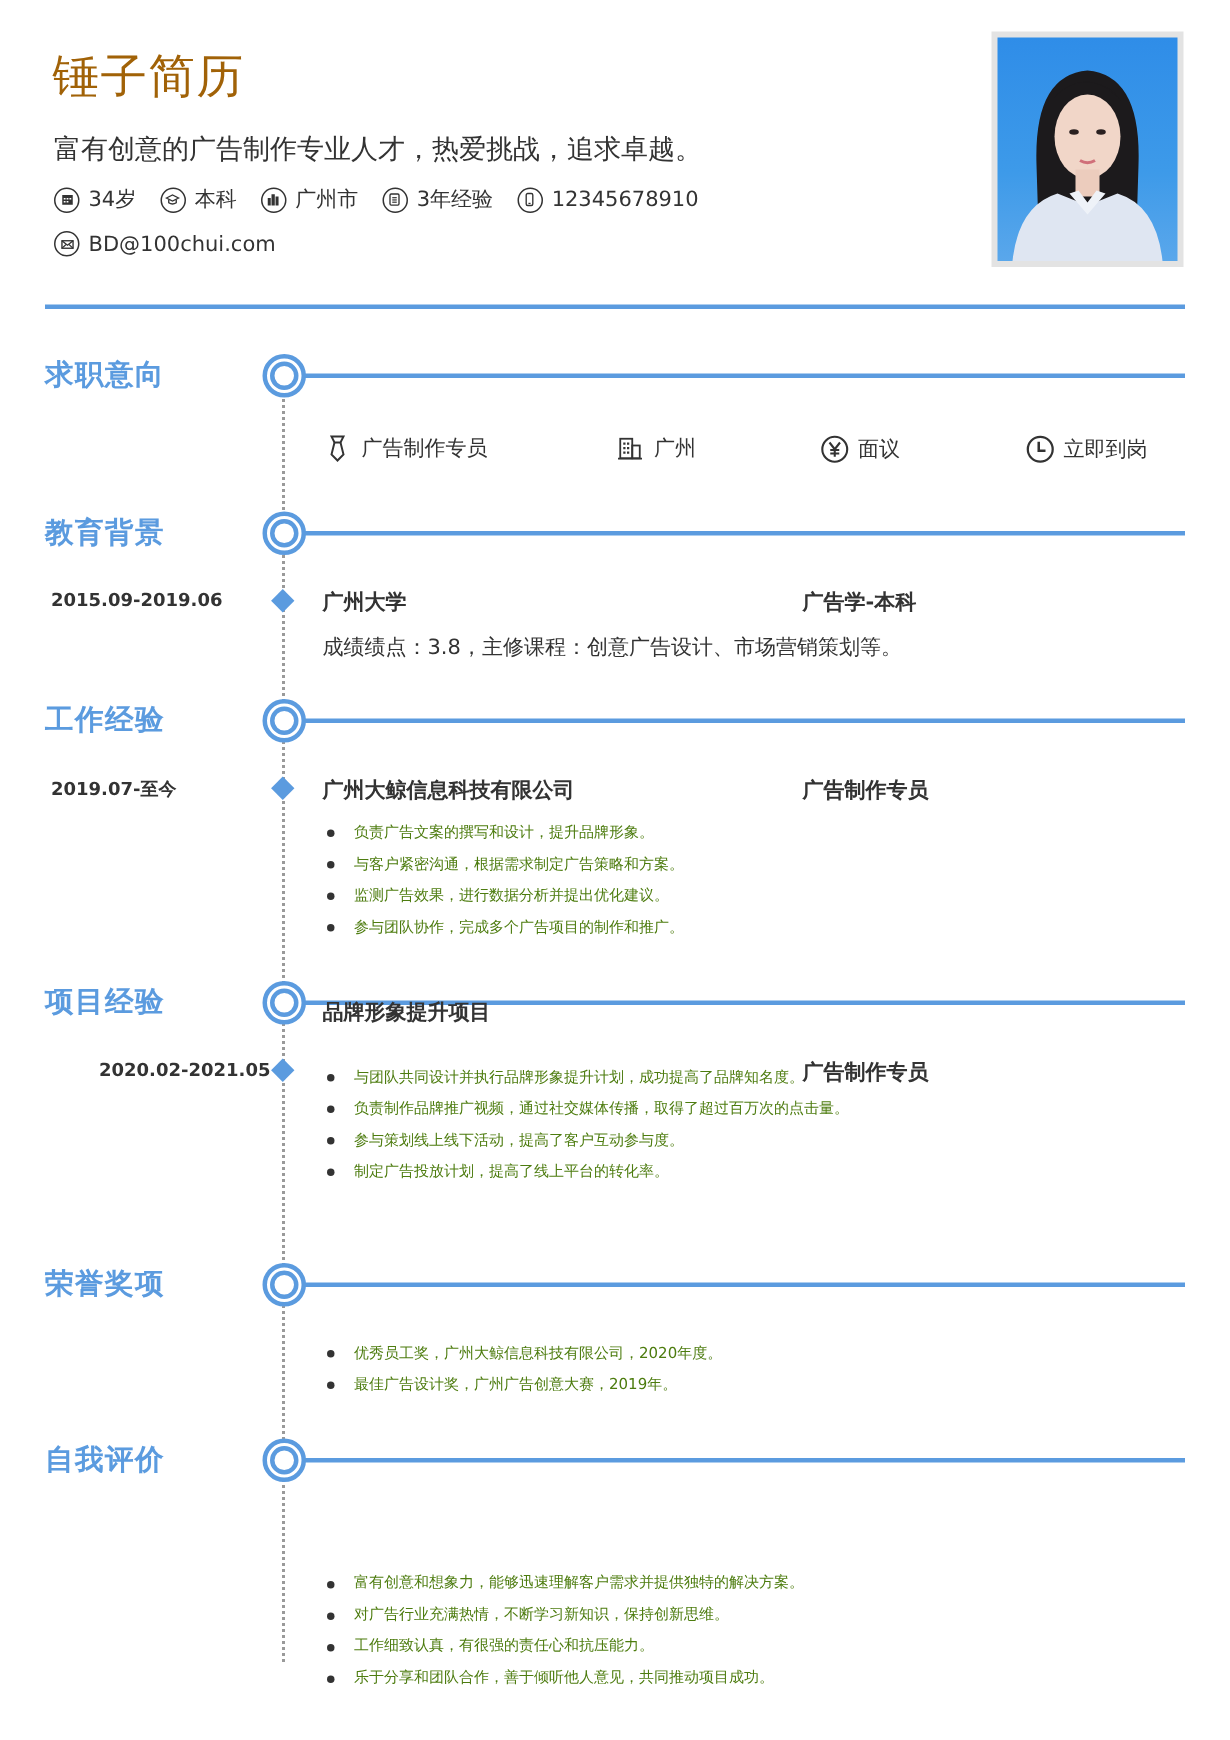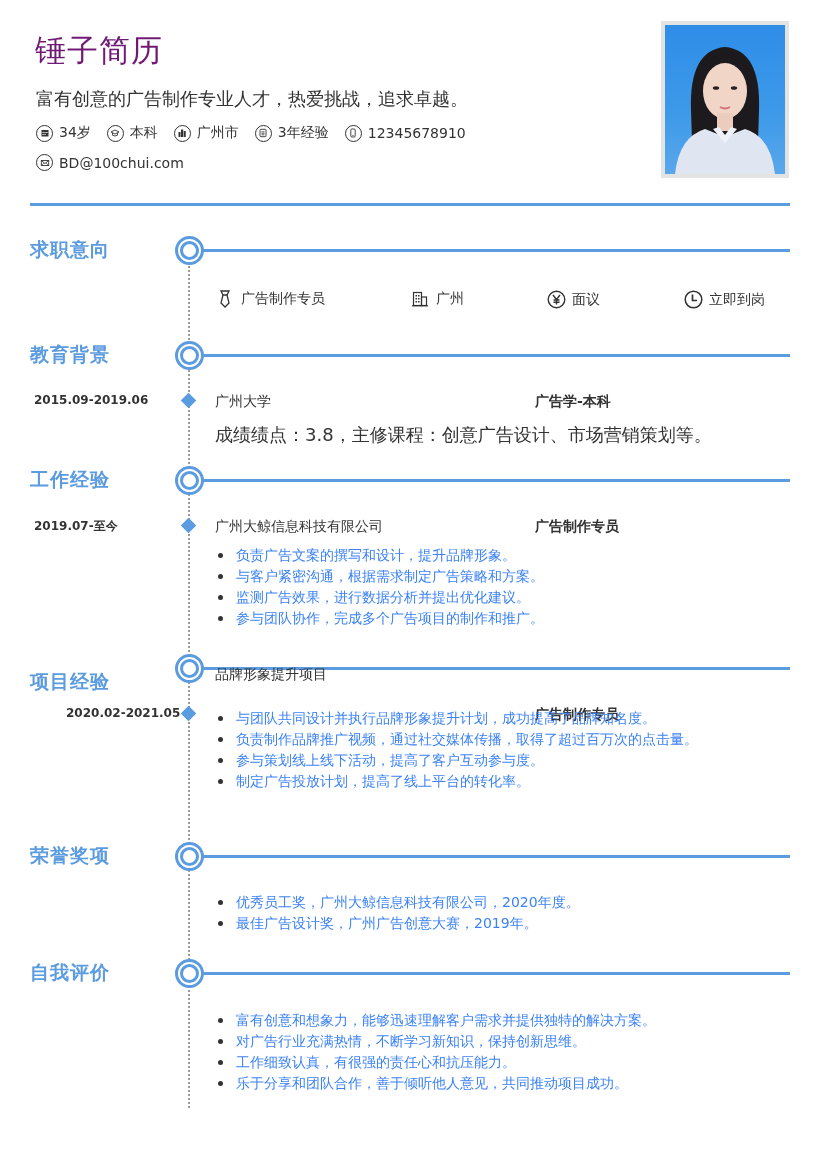--- a/index.html
+++ b/index.html
@@ -1,19 +1,19 @@
 <!DOCTYPE html>
 <html><head>
   <meta charset="utf-8">
   <style>
     * { box-sizing: border-box; margin: 0; padding: 0; }
     html, body { width: 820px; height: 1160px; background: #ffffff; }
     body { font-family: "DejaVu Sans", "Liberation Sans", sans-serif; color: #333; position: relative; overflow: hidden; }
 
-    .name { position: absolute; left: 35px; top: 30px; font-size: 31px; color: #701a75; font-weight: normal; letter-spacing: 1px; }
+    .name { position: absolute; left: 35px; top: 30px; font-size: 31px; color: #a16207; font-weight: normal; letter-spacing: 1px; }
     .tagline { position: absolute; left: 36px; top: 87px; font-size: 18px; color: #333; }
     .info-row { position: absolute; left: 36px; display: flex; align-items: center; font-size: 14px; color: #333; }
     .info-row.r1 { top: 124px; }
     .info-row.r2 { top: 154px; }
     .info-item { display: flex; align-items: center; margin-right: 16px; }
     .ico-circ { width: 17px; height: 17px; border: 1.3px solid #333; border-radius: 50%; display: inline-flex; align-items: center; justify-content: center; margin-right: 6px; }
     .ico-circ svg { width: 10px; height: 10px; }
 
     .photo-frame { position: absolute; left: 661px; top: 21px; width: 128px; height: 157px; background: #e3e3e3; padding: 4px; }
     .photo { width: 100%; height: 100%; background: linear-gradient(180deg, #2f8de8 0%, #3d9ae9 60%, #5aa7eb 100%); position: relative; overflow: hidden; }
@@ -24,25 +24,25 @@
 
     .sec-title { position: absolute; left: 30px; font-size: 19px; font-weight: bold; color: #5b9bdf; letter-spacing: 1px; }
     .sec-node { position: absolute; left: 175px; width: 29px; height: 29px; border-radius: 50%; border: 3px solid #5b9bdf; background: #fff; display: flex; align-items: center; justify-content: center; }
     .sec-node::after { content: ""; width: 13px; height: 13px; border: 3px solid #5b9bdf; border-radius: 50%; }
     .sec-line { position: absolute; left: 203px; width: 587px; height: 3px; background: #5b9bdf; }
 
     .intent-row { position: absolute; top: 290px; display: flex; align-items: center; font-size: 14px; color: #333; }
 
     .date { position: absolute; left: 34px; font-size: 12px; font-weight: bold; color: #333; }
     .diamond { position: absolute; left: 183px; width: 11px; height: 11px; background: #5b9bdf; transform: rotate(45deg); }
-    .entry-title { position: absolute; left: 215px; font-size: 14px; font-weight: normal; color: #333; }
+    .entry-title { position: absolute; left: 215px; font-size: 14px; font-weight: bold; color: #333; }
     .entry-role { position: absolute; left: 535px; font-size: 14px; font-weight: bold; color: #333; }
-    .desc { position: absolute; left: 215px; font-size: 18px; color: #333; }
-
-    ul.bullets { position: absolute; left: 218px; list-style: none; font-size: 14px; color: #3b82f6; }
+    .desc { position: absolute; left: 215px; font-size: 14px; color: #333; }
+
+    ul.bullets { position: absolute; left: 218px; list-style: none; font-size: 10px; color: #4d7c0f; }
     ul.bullets li { height: 21px; line-height: 21px; position: relative; padding-left: 18px; }
     ul.bullets li::before { content: ""; position: absolute; left: 0; top: 8px; width: 5px; height: 5px; border-radius: 50%; background: #333; }
   </style>
 </head>
 <body>
 
 <div class="name">锤子简历</div>
 <div class="tagline">富有创意的广告制作专业人才，热爱挑战，追求卓越。</div>
 
 <div class="info-row r1">
@@ -190,21 +190,21 @@
 <div class="diamond" style="top:520px;"></div>
 <div class="entry-title" style="top:518px;">广州大鲸信息科技有限公司</div>
 <div class="entry-role" style="top:518px;">广告制作专员</div>
 <ul class="bullets" style="top:545px;">
   <li>负责广告文案的撰写和设计，提升品牌形象。</li>
   <li>与客户紧密沟通，根据需求制定广告策略和方案。</li>
   <li>监测广告效果，进行数据分析并提出优化建议。</li>
   <li>参与团队协作，完成多个广告项目的制作和推广。</li>
 </ul>
 
-<div class="sec-title" style="top:669px;text-align:center;">项目经验</div>
+<div class="sec-title" style="top:655px;text-align:center;">项目经验</div>
 <div class="sec-node" style="top:654px;"></div>
 <div class="sec-line" style="top:667px;"></div>
 
 <div class="date" style="top:706px;margin-left:32px;">2020.02-2021.05</div>
 <div class="diamond" style="top:708px;"></div>
 <div class="entry-title" style="top:666px;">品牌形象提升项目</div>
 <div class="entry-role" style="top:706px;">广告制作专员</div>
 <ul class="bullets" style="top:708px;">
   <li>与团队共同设计并执行品牌形象提升计划，成功提高了品牌知名度。</li>
   <li>负责制作品牌推广视频，通过社交媒体传播，取得了超过百万次的点击量。</li>
@@ -216,18 +216,18 @@
 <div class="sec-node" style="top:842px;"></div>
 <div class="sec-line" style="top:855px;"></div>
 <ul class="bullets" style="top:892px;">
   <li>优秀员工奖，广州大鲸信息科技有限公司，2020年度。</li>
   <li>最佳广告设计奖，广州广告创意大赛，2019年。</li>
 </ul>
 
 <div class="sec-title" style="top:960px;">自我评价</div>
 <div class="sec-node" style="top:959px;"></div>
 <div class="sec-line" style="top:972px;"></div>
-<ul class="bullets" style="top:1010px;">
+<ul class="bullets" style="top:1046px;font-family:Liberation Mono, monospace;">
   <li>富有创意和想象力，能够迅速理解客户需求并提供独特的解决方案。</li>
   <li>对广告行业充满热情，不断学习新知识，保持创新思维。</li>
   <li>工作细致认真，有很强的责任心和抗压能力。</li>
   <li>乐于分享和团队合作，善于倾听他人意见，共同推动项目成功。</li>
 </ul>
 
 </body></html>

